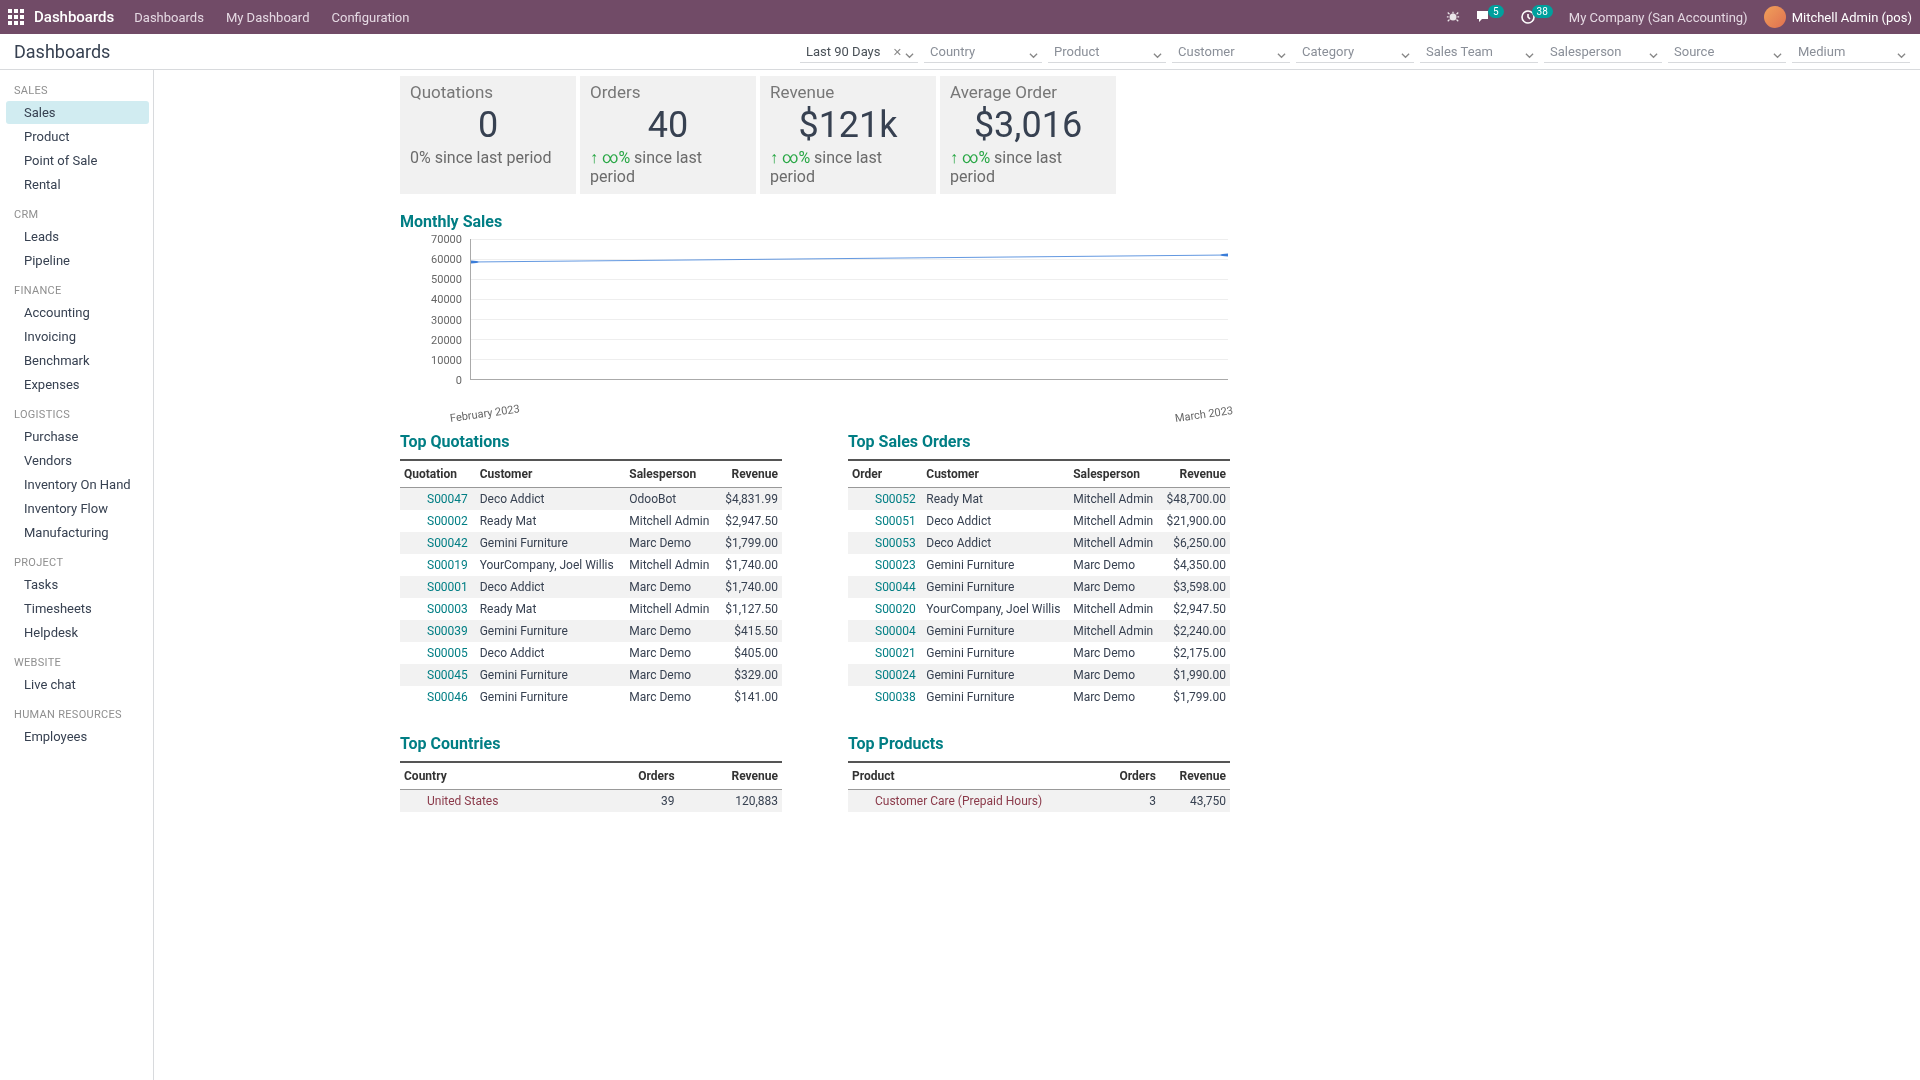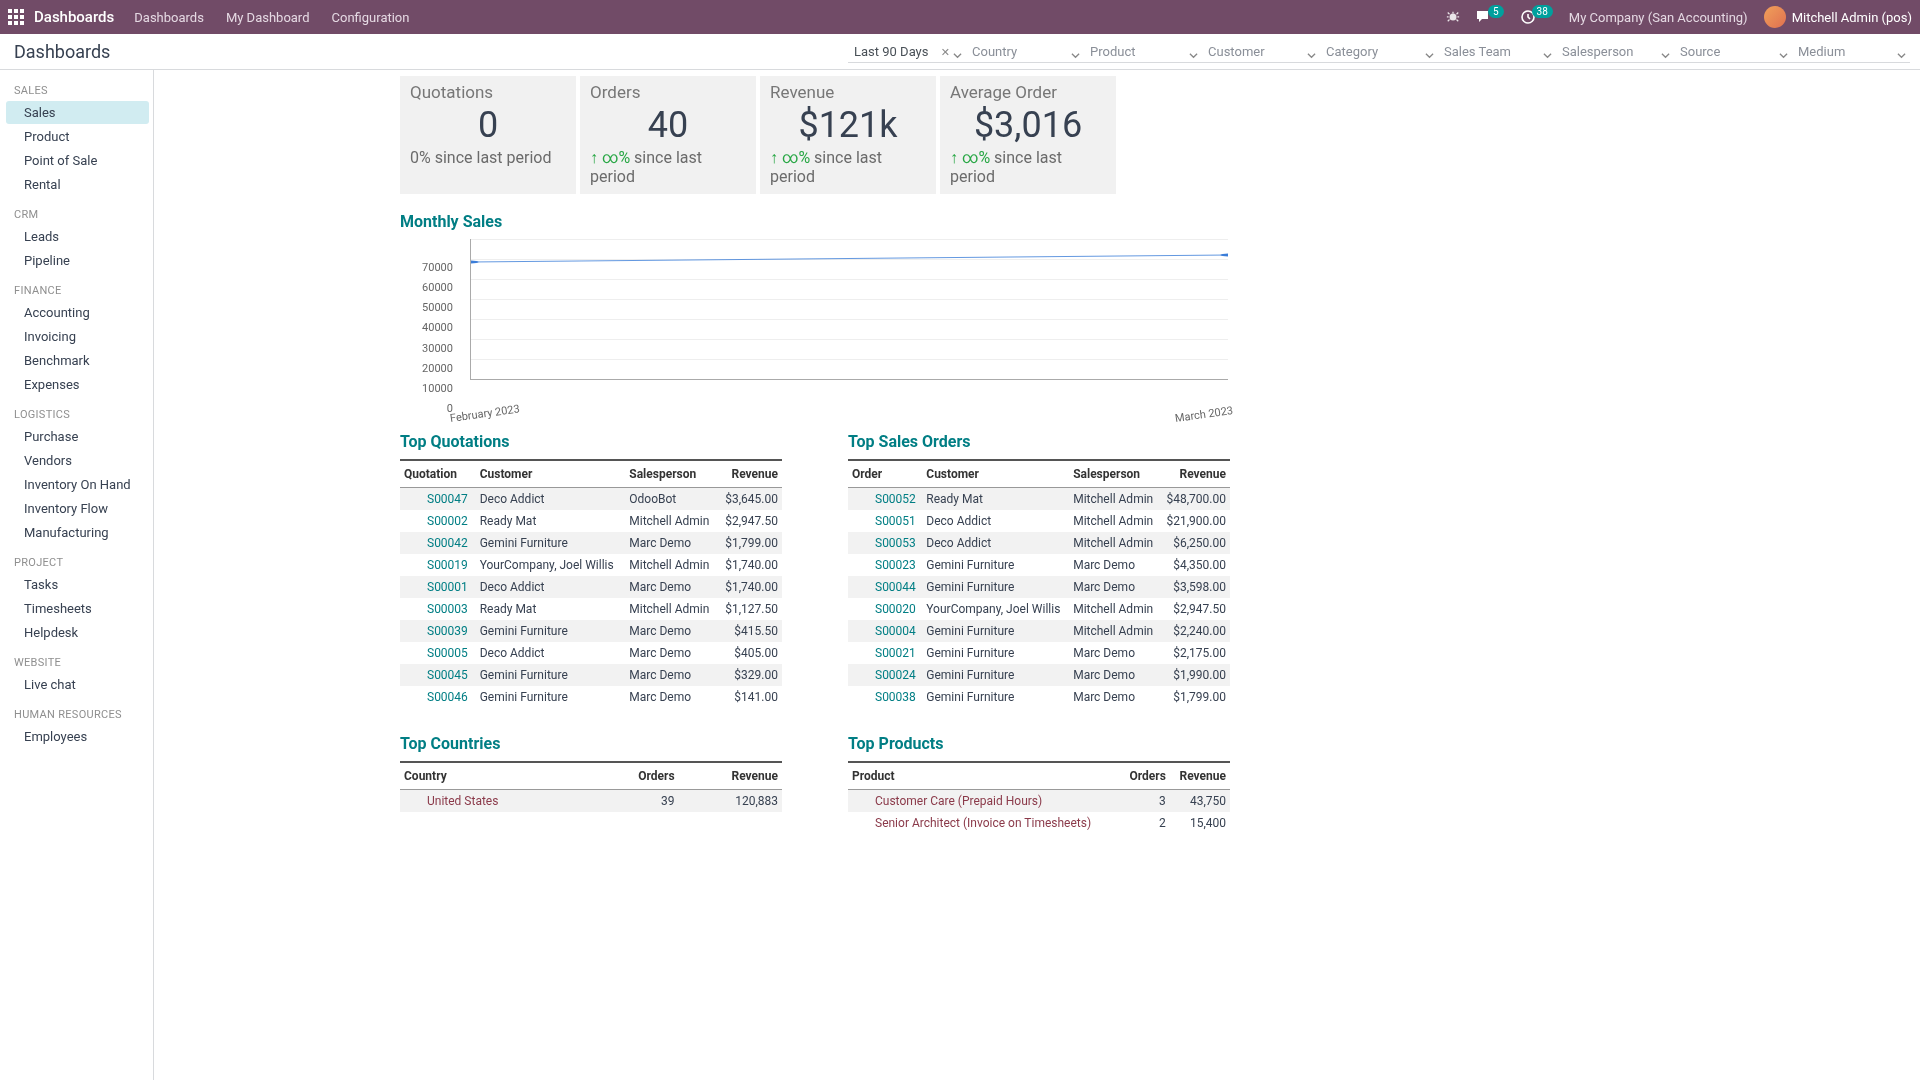--- a/index.html
+++ b/index.html
@@ -16,21 +16,21 @@
 .bug-icon { cursor:pointer; opacity:.85; }
 .badge-combo { position:relative; display:flex; align-items:center; cursor:pointer; }
 .badge-pill { background:#00A09D; color:#fff; font-size:10px; padding:1px 5px; border-radius:8px; margin-left:-4px; position:relative; top:-6px; }
 .company { color:#e5d9e3; cursor:pointer; }
 .avatar { width:22px; height:22px; border-radius:50%; background:linear-gradient(135deg,#f0a05a,#e07050); margin-right:6px; display:inline-block; vertical-align:middle; }
 .user { display:flex; align-items:center; cursor:pointer; }
 
 
 .filterbar { height:36px; border-bottom:1px solid #d8dadd; display:flex; align-items:center; padding:0 10px; }
 .page-title { font-size:18px; color:#374151; margin-right:auto; padding-left:4px; }
-.filter-group { display:flex; }
+.filter-group { display:flex; gap:6px; }
 .filter { position:relative; border-bottom:1px solid #d8dadd; padding:3px 20px 3px 6px; min-width:118px; color:#8a8f98; font-size:13px; cursor:pointer; }
 .filter.active { color:#495057; }
 .filter .caret { position:absolute; right:4px; top:7px; }
 .filter .clear { position:absolute; right:16px; top:5px; color:#888; font-size:11px; }
 
 
 .layout { display:flex; height:calc(100vh - 70px); }
 .sidebar { width:154px; border-right:1px solid #d8dadd; padding:8px 4px 8px 6px; overflow-y:auto; font-size:13px; }
 .side-group { color:#8f8f8f; font-size:11px; letter-spacing:.3px; margin:12px 0 4px 8px; }
 .side-group:first-child { margin-top:6px; }
@@ -49,21 +49,21 @@
 .kpi-delta { font-size:16px; color:#6b6b6b; }
 .kpi-delta .up { color:#28a745; }
 
 
 .section-title { color:#017E84; font-size:16px; font-weight:700; margin:6px 0 8px; }
 
 
 .chart-wrap { margin-bottom:22px; }
 .chart { position:relative; height:165px; margin-left:28px; }
 .y-ticks { position:absolute; left:-4px; top:0; bottom:24px; width:42px; text-align:right; font-size:11px; color:#666; }
-.y-ticks div { position:absolute; right:13px; transform:translateY(-50%);margin-top:28px; }
+.y-ticks div { position:absolute; right:4px; transform:translateY(-50%); }
 .plot { position:absolute; left:42px; right:2px; top:0; bottom:24px; border-left:1px solid #aaa; border-bottom:1px solid #aaa; }
 .grid-h { position:absolute; left:0; right:0; border-top:1px solid #eee; }
 .line-svg { position:absolute; inset:0; width:100%; height:100%; }
 .x-labels { position:absolute; left:42px; right:2px; bottom:-8px; font-size:11px; color:#666; }
 .x-labels .xl { position:absolute; transform:rotate(-8deg); transform-origin:left; }
 
 
 .two-col { display:flex; gap:66px; margin-bottom:20px; }
 .col { flex:1; }
 .tbl { width:100%; border-collapse:collapse; font-size:12px; }
@@ -261,21 +261,21 @@
                   <th>Customer</th>
                   <th>Salesperson</th>
                   <th class="r">Revenue</th>
                 </tr>
               </thead>
               <tbody>
                 <tr>
                   <td><span class="link ">S00047</span></td>
                   <td>Deco Addict</td>
                   <td>OdooBot</td>
-                  <td class="r">$3,645.00</td>
+                  <td class="r">$4,831.99</td>
                 </tr>
                 <tr>
                   <td><span class="link ">S00002</span></td>
                   <td>Ready Mat</td>
                   <td>Mitchell Admin</td>
                   <td class="r">$2,947.50</td>
                 </tr>
                 <tr>
                   <td><span class="link ">S00042</span></td>
                   <td>Gemini Furniture</td>
@@ -433,24 +433,19 @@
                   <th class="r">Orders</th>
                   <th class="r">Revenue</th>
                 </tr>
               </thead>
               <tbody>
                 <tr>
                   <td><span class="link maroon">Customer Care (Prepaid Hours)</span></td>
                   <td class="r">3</td>
                   <td class="r">43,750</td>
                 </tr>
-                <tr>
-                  <td><span class="link maroon">Senior Architect (Invoice on Timesheets)</span></td>
-                  <td class="r">2</td>
-                  <td class="r">15,400</td>
-                </tr>
               </tbody>
             </table>
         </div>
       </div>
     </div>
   </div>
 </div>
 
 </body></html>

